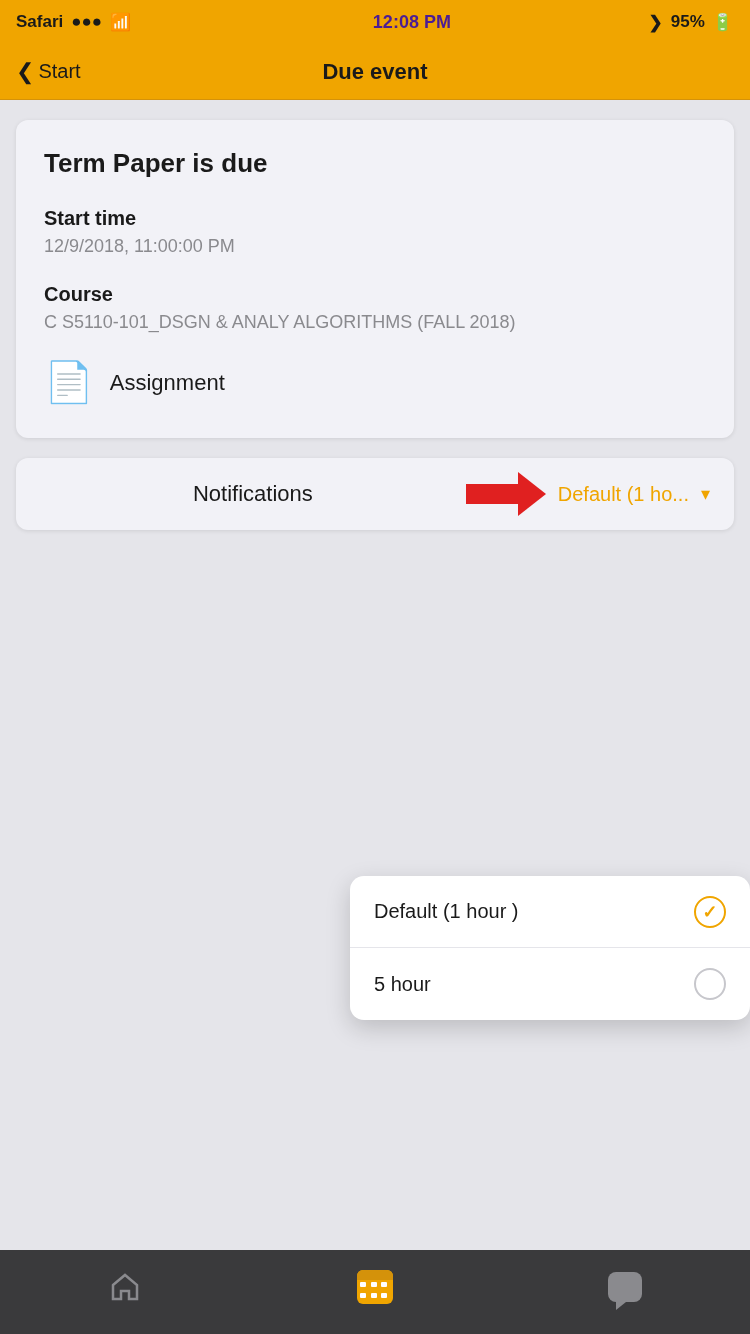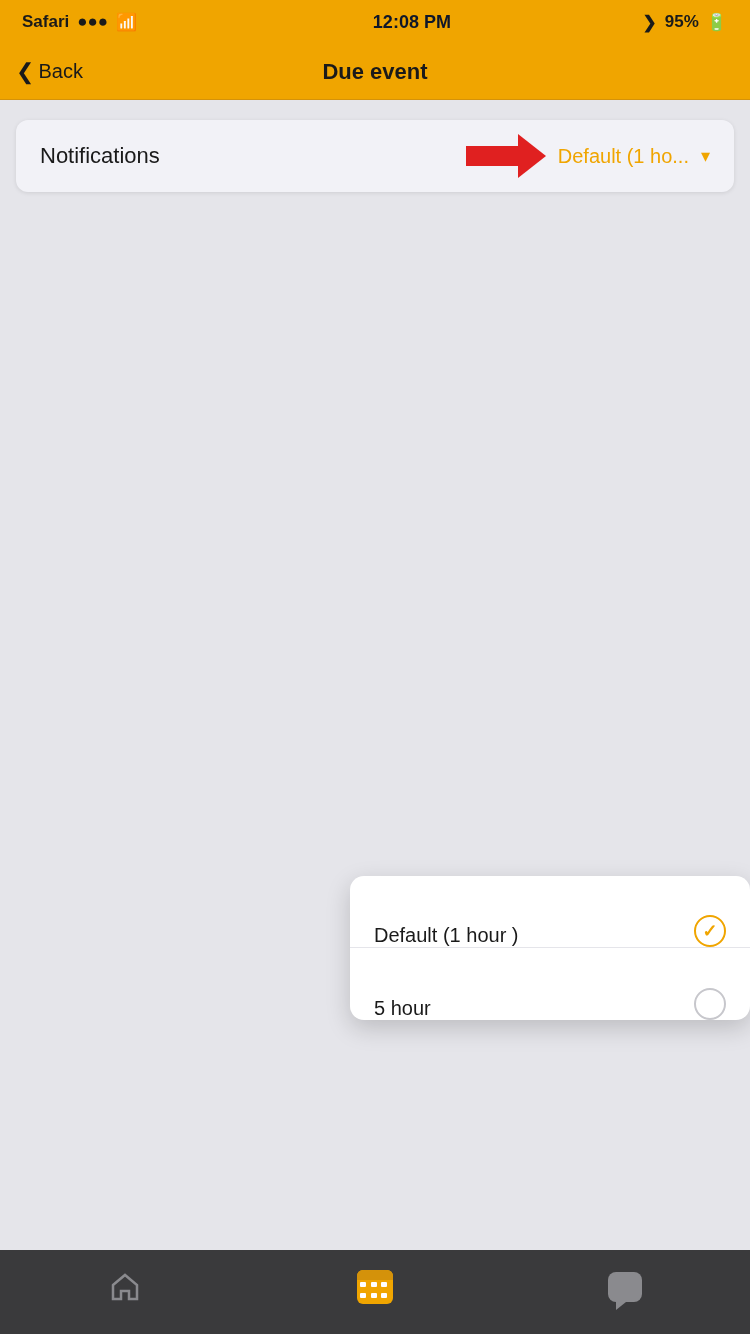--- a/index.html
+++ b/index.html
@@ -14,34 +14,34 @@
     }
 
     
     .status-bar {
       width: 750px;
       height: 44px;
       background: #f0a500;
       display: flex;
       align-items: center;
       justify-content: space-between;
-      padding: 0 22px;
+      padding: 0 16px;
     }
     .status-left {
       display: flex;
       align-items: center;
       gap: 8px;
       font-size: 17px;
       font-weight: 600;
       color: #1a1a1a;
     }
     .status-center {
       font-size: 18px;
       font-weight: 600;
-      color: #0f172a;
+      color: #4c1d95;
       margin-left: 44px;
     }
     .status-right {
       display: flex;
       align-items: center;
       gap: 8px;
       font-size: 17px;
       font-weight: 600;
       color: #1a1a1a;
     }
@@ -127,20 +127,21 @@
       background: #f2f2f7;
       border-radius: 12px;
       height: 72px;
       display: flex;
       align-items: center;
       padding: 0 24px;
       margin-bottom: 0;
       box-shadow: 0 1px 4px rgba(0,0,0,0.1);
       position: relative;
       z-index: 1;
+      text-align: center;
     }
     .notifications-label {
       font-size: 22px;
       font-weight: 500;
       color: #1a1a1a;
       flex: 1;
     }
     .notifications-right {
       display: flex;
       align-items: center;
@@ -205,21 +206,21 @@
       top: -12px;
       right: 100px;
       width: 0;
       height: 0;
       border-left: 12px solid transparent;
       border-right: 12px solid transparent;
       border-bottom: 12px solid white;
     }
     .dropdown-item {
       display: flex;
-      align-items: flex-end;
+      align-items: center;
       justify-content: space-between;
       padding: 0 24px;
       height: 72px;
       border-bottom: 1px solid #e5e5ea;
       cursor: pointer;
     }
     .dropdown-item:last-child {
       border-bottom: none;
     }
     .dropdown-item-label {
@@ -330,27 +331,45 @@
   <div class="status-right">
     <span>❯</span>
     <span>95%</span>
     <span>🔋</span>
   </div>
 </div>
 
 <div class="nav-bar">
   <div class="nav-back">
     <span style="font-size:22px;">❮</span>
-    <span>Back</span>
+    <span>Start</span>
   </div>
   <div class="nav-title">Due event</div>
 </div>
 
 <div class="main-content">
 
+  <div class="event-card">
+    <div class="event-title">Term Paper is due</div>
+
+    <div class="event-field">
+      <div class="event-field-label">Start time</div>
+      <div class="event-field-value">12/9/2018, 11:00:00 PM</div>
+    </div>
+
+    <div class="event-field">
+      <div class="event-field-label">Course</div>
+      <div class="event-field-value">C S5110-101_DSGN &amp; ANALY ALGORITHMS (FALL 2018)</div>
+    </div>
+
+    <div class="event-assignment">
+      <span class="assignment-icon">📄</span>
+      <span class="assignment-label">Assignment</span>
+    </div>
+  </div>
 
   <div class="notifications-row">
     <span class="notifications-label">Notifications</span>
     <div class="notifications-right">
 
       <div class="red-arrow"></div>
       <span class="notifications-value">Default (1 ho...</span>
       <span class="dropdown-chevron">▾</span>
     </div>
   </div>

